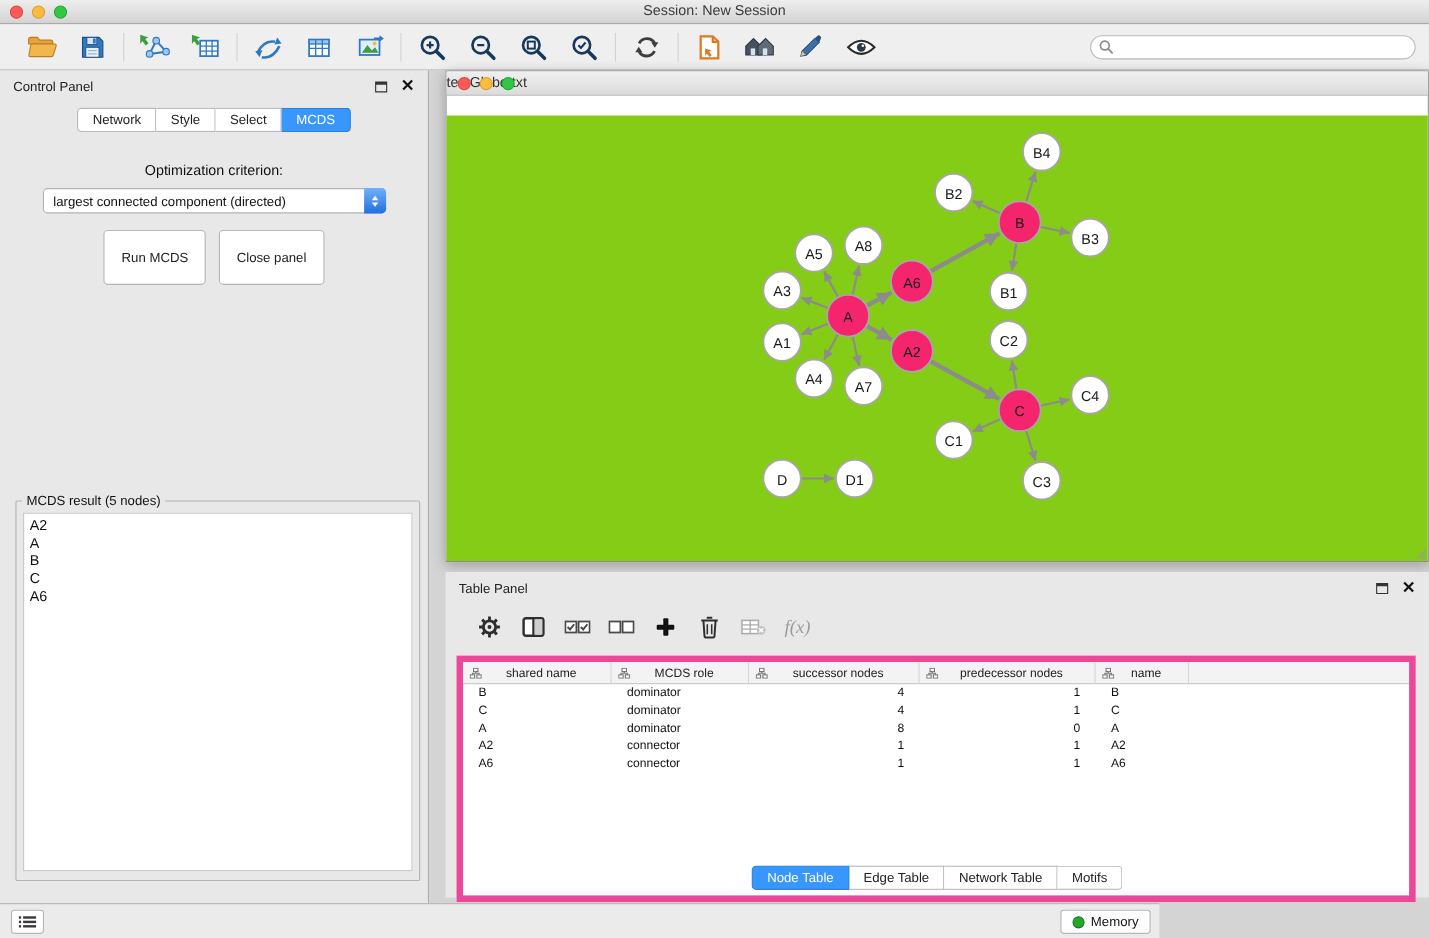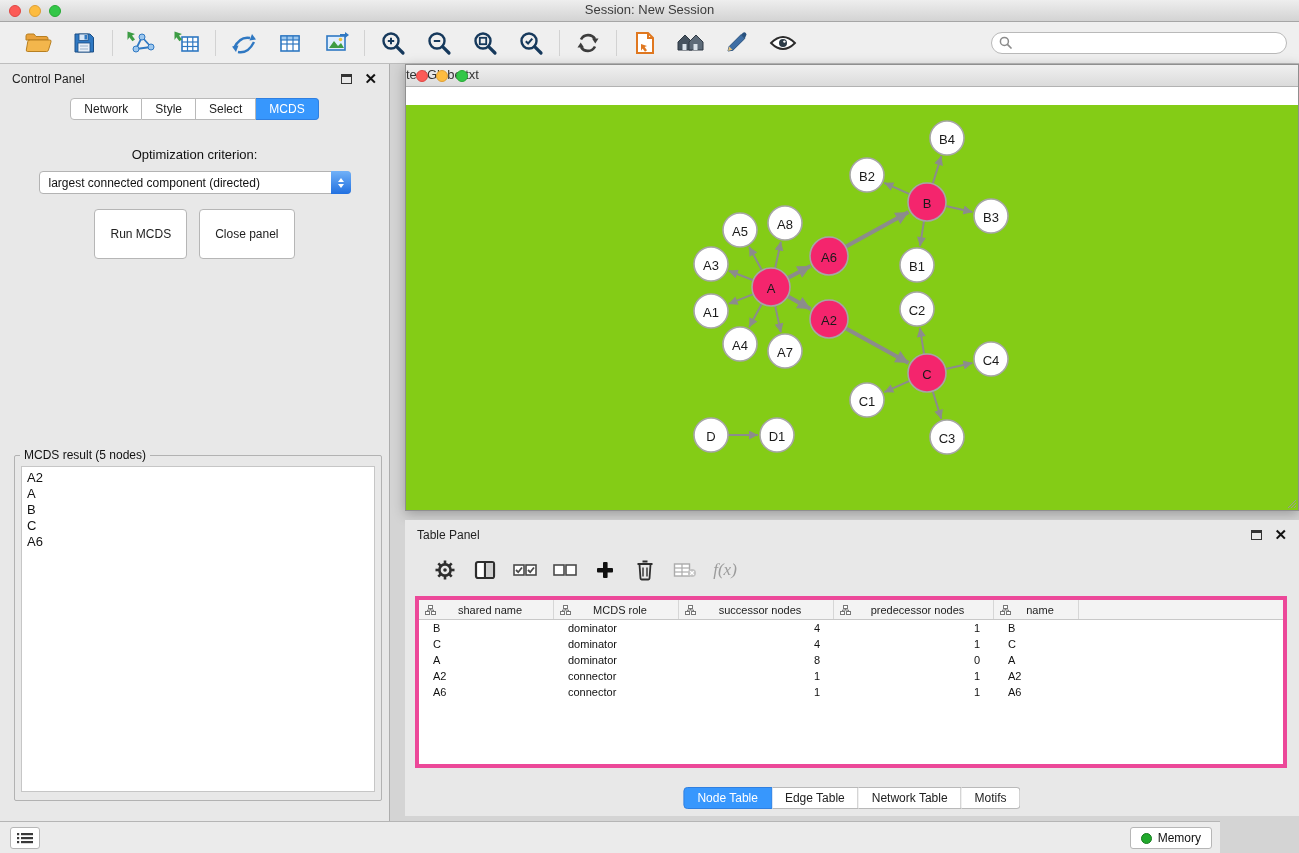--- a/index.html
+++ b/index.html
@@ -54,32 +54,32 @@
   .net-titlebar .lights { top:5px; left:10px; }
   .net-title { width:100%; text-align:left; line-height:20px; font-size:13px; color:#333; }
   .net-canvas { position:absolute; left:0; right:0; top:22px; bottom:0; background:#84cc16; overflow:hidden;margin-top:18px; }
   .grip { position:absolute; right:1px; bottom:1px; }
 
   
   .table-panel { left:405px; top:520px; width:894px; height:296px; background:#e8e8e8; }
   .tp-toolbar { height:40px; display:flex; align-items:center; gap:16px; padding-left:28px; }
   .tp-tool { display:flex; align-items:center; justify-content:center; min-width:24px; height:26px; cursor:pointer; }
   .fx-label { font-family:"Liberation Serif", serif; font-style:italic; font-size:17px; color:#9b9b9b; }
-  .tp-table { position:absolute; left:10px; right:12px; top:76px; height:172px; background:#fff; border:4px solid #ec4899; overflow:hidden; }
+  .tp-table { position:absolute; left:10px; right:12px; top:76px; height:224px; background:#fff; border:6px solid #ec4899; overflow:hidden; }
   .tp-header { display:flex; background:#f3f3f3; border-bottom:1px solid #c8c8c8; height:20px; }
   .tp-hcell { position:relative; border-right:1px solid #d6d6d6; font-size:11px; color:#222; display:flex; align-items:center; justify-content:center; gap:4px; }
   .tp-hcell .sort-svg { position:absolute; left:6px; top:5px; }
   .tp-hcell span { padding-left:8px; }
   .tp-fill { flex:1; border-right:none; }
   .tp-row { display:flex; height:16px; font-size:11px; color:#111; align-items:center; }
   .tp-cell { padding:0 14px; overflow:hidden; white-space:nowrap; }
   .tp-tabs-row { position:absolute; left:50%; transform:translateX(-50%); bottom:7px; }
 
   
-  .statusbar { left:0; top:821px; width:1220px; height:32px; background:#ebebeb; border-top:1px solid #b5b5b5; }
+  .statusbar { left:0; top:821px; width:1054px; height:32px; background:#ebebeb; border-top:1px solid #b5b5b5; }
   .status-left-btn { position:absolute; left:10px; top:5px; width:30px; height:22px; background:#fff; border:1px solid #b6b6b6; border-radius:3px; display:flex; align-items:center; justify-content:center; cursor:pointer; }
   .memory-btn { position:absolute; right:8px; top:5px; height:22px; background:#fff; border:1px solid #b6b6b6; border-radius:3px; display:flex; align-items:center; gap:6px; padding:0 10px; font-size:12px; color:#111; cursor:pointer; }
   .mem-dot { width:11px; height:11px; border-radius:50%; background:#21a92c; border:1px solid #147a1d; }
 </style>
 </head>
 <body>
 
 <div class="titlebar abs">
   <div class="lights">
     <div class="light red"></div>

